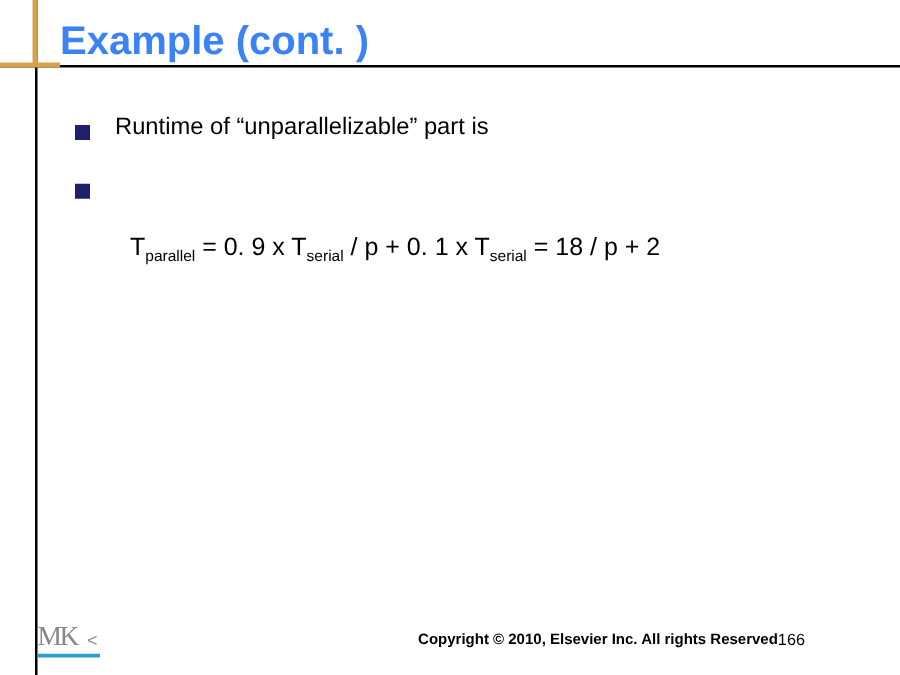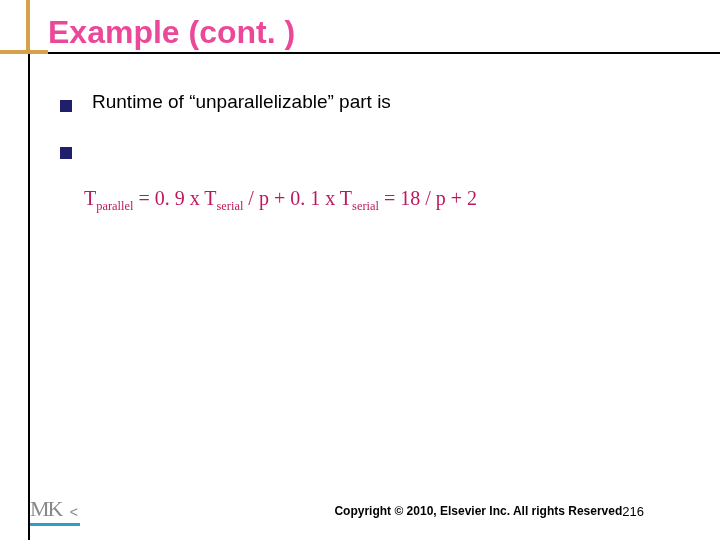--- a/index.html
+++ b/index.html
@@ -42,21 +42,21 @@
     width: 4px;
     height: 52px;
     background: #d5a24a;
   }
   .title {
     position: absolute;
     top: 14px;
     left: 48px;
     font-size: 32px;
     font-weight: bold;
-    color: #ec4899;
+    color: #3b82f6;
   }
   .content {
     position: absolute;
     top: 90px;
     left: 60px;
     right: 40px;
   }
   .bullet-row {
     display: flex;
     align-items: flex-start;
@@ -76,24 +76,23 @@
     line-height: 1.3;
     text-align: right;
   }
   .equation-center {
     font-size: 28px;
     color: #000;
     margin: 20px 0 36px 120px;
   }
   .equation-long {
     font-size: 20px;
-    color: #be185d;
-    margin: 28px 0 0 24px;
+    color: #000000;
+    margin: 28px 0 0 44px;
     white-space: nowrap;
-    font-family: Liberation Serif, serif;
   }
   .sub { font-size: 0.62em; vertical-align: sub; }
   .footer {
     position: absolute;
     bottom: 14px;
     left: 0;
     width: 664px;
     display: flex;
     align-items: center;
     justify-content: space-between;
@@ -165,14 +164,14 @@
 
 </div>
 
 <div class="footer">
   <div class="logo">
     <span class="mk-text">MK</span>
     <span class="caret">&lt;</span>
     <div class="underline"></div>
   </div>
   <div class="copyright">Copyright © 2010, Elsevier Inc. All rights Reserved</div>
-  <div class="pagenum">216</div>
+  <div class="pagenum">166</div>
 </div>
 
 </body></html>

